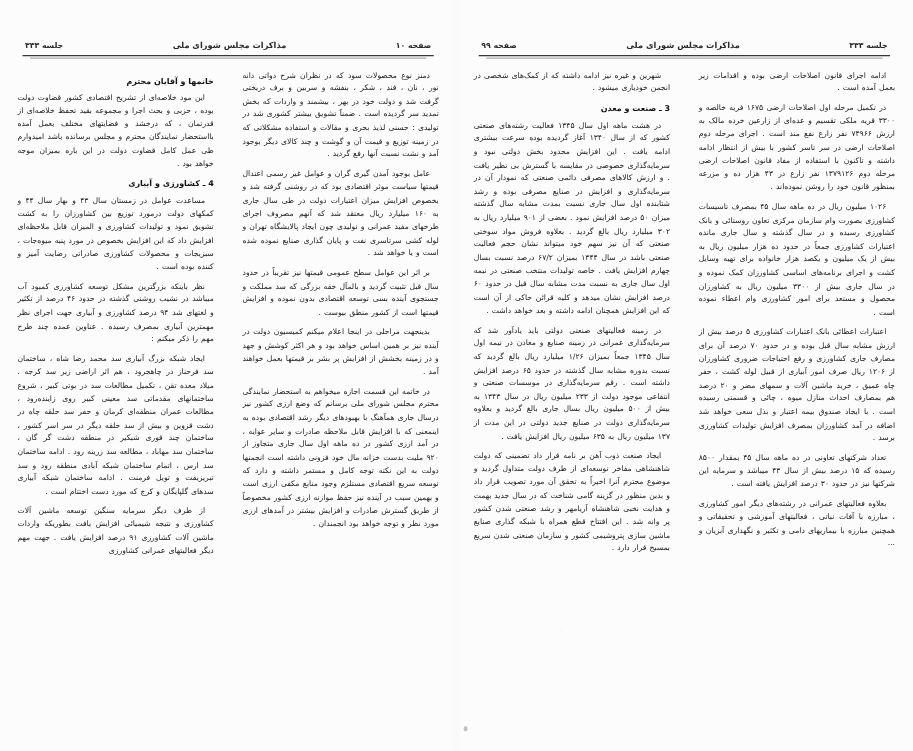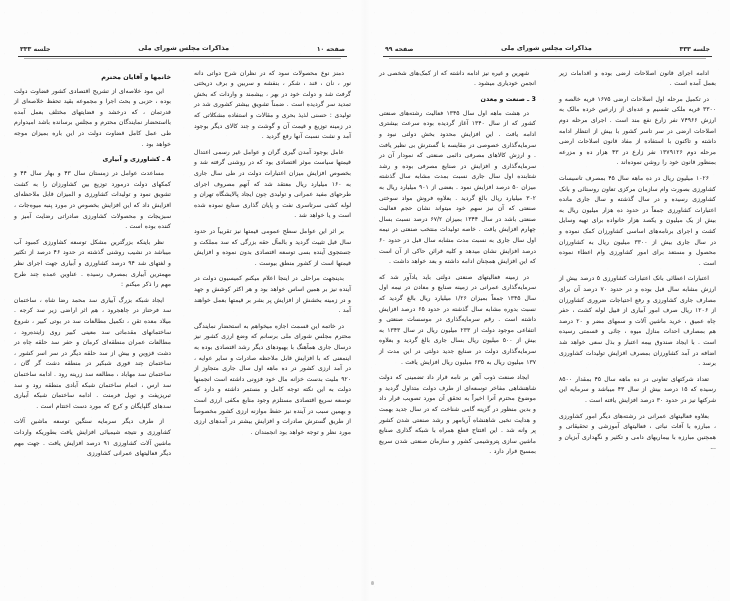--- a/index.html
+++ b/index.html
@@ -24,21 +24,21 @@
     flex-direction: row;
     background: #fdfdfd;
   }
 
   
   .page {
     position: relative;
     width: 365px;
     height: 601px;
     box-sizing: border-box;
-    padding: 36px 14px 14px 14px;
+    padding: 24px 14px 14px 14px;
     background: #fcfcfc;
   }
   .page-left  { border-left: none; }
   .page-right { border-right: none; }
 
   
   .runhead {
     position: relative;
     display: flex;
     flex-direction: row;

